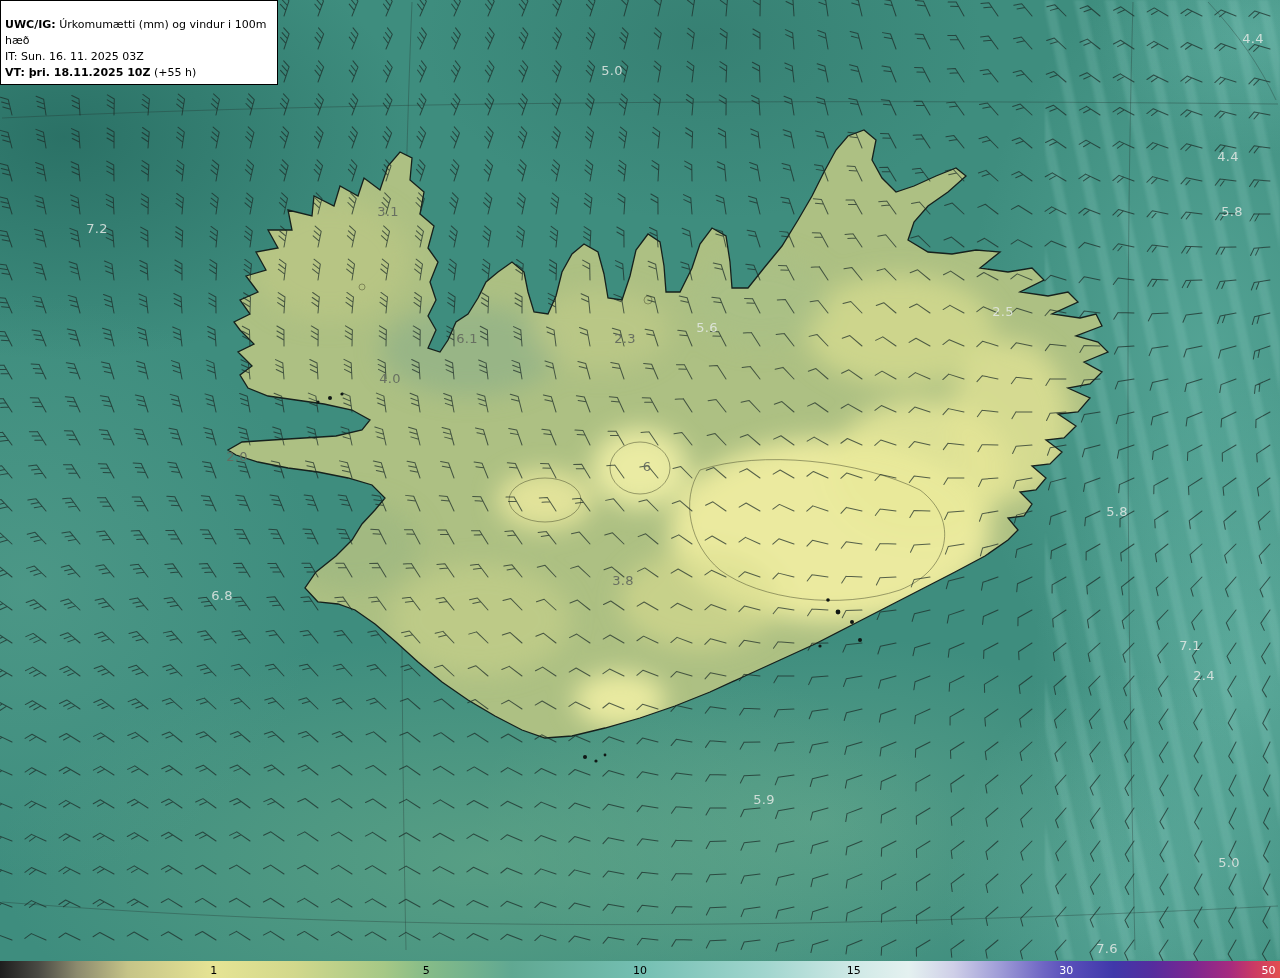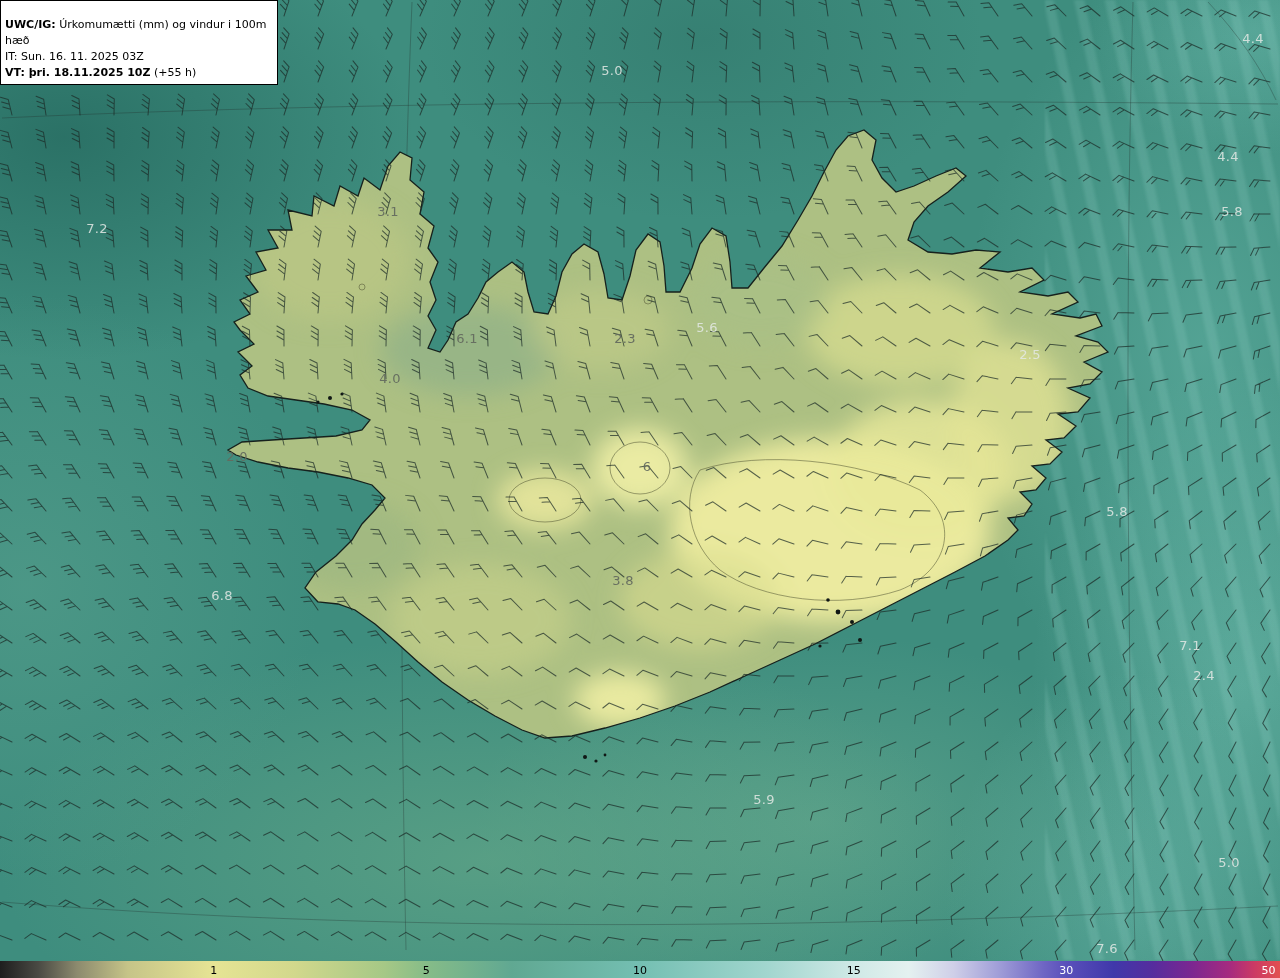--- a/index.html
+++ b/index.html
@@ -3380,21 +3380,21 @@
       <span class="map-label light" data-name="precip-value-label" style="left: 178px; top: 70px;">5.0</span>
       <span class="map-label light" data-name="precip-value-label" style="left: 612px; top: 70px;">5.0</span>
       <span class="map-label light" data-name="precip-value-label" style="left: 1253px; top: 38px;">4.4</span>
       <span class="map-label light" data-name="precip-value-label" style="left: 1228px; top: 156px;">4.4</span>
       <span class="map-label light" data-name="precip-value-label" style="left: 1232px; top: 211px;">5.8</span>
       <span class="map-label light" data-name="precip-value-label" style="left: 97px; top: 228px;">7.2</span>
       <span class="map-label dark" data-name="precip-value-label" style="left: 388px; top: 211px;">3.1</span>
       <span class="map-label dark" data-name="precip-value-label" style="left: 467px; top: 338px; text-align: center;">6.1</span>
       <span class="map-label dark" data-name="precip-value-label" style="left: 625px; top: 338px;">2.3</span>
       <span class="map-label light" data-name="precip-value-label" style="left: 707px; top: 327px;">5.6</span>
-      <span class="map-label light" data-name="precip-value-label" style="left: 1030px; top: 311px; margin-top: 43px;">2.5</span>
+      <span class="map-label light" data-name="precip-value-label" style="left: 1003px; top: 311px;">2.5</span>
       <span class="map-label dark" data-name="precip-value-label" style="left: 390px; top: 378px;">4.0</span>
       <span class="map-label dark" data-name="precip-value-label" style="left: 237px; top: 456px;">2.0</span>
       <span class="map-label dark" data-name="precip-value-label" style="left: 647px; top: 466px;">6</span>
       <span class="map-label light" data-name="precip-value-label" style="left: 1117px; top: 511px;">5.8</span>
       <span class="map-label light" data-name="precip-value-label" style="left: 222px; top: 595px;">6.8</span>
       <span class="map-label dark" data-name="precip-value-label" style="left: 623px; top: 580px;">3.8</span>
       <span class="map-label light" data-name="precip-value-label" style="left: 1190px; top: 645px;">7.1</span>
       <span class="map-label light" data-name="precip-value-label" style="left: 1204px; top: 675px;">2.4</span>
       <span class="map-label light" data-name="precip-value-label" style="left: 764px; top: 799px;">5.9</span>
       <span class="map-label light" data-name="precip-value-label" style="left: 1229px; top: 862px;">5.0</span>

